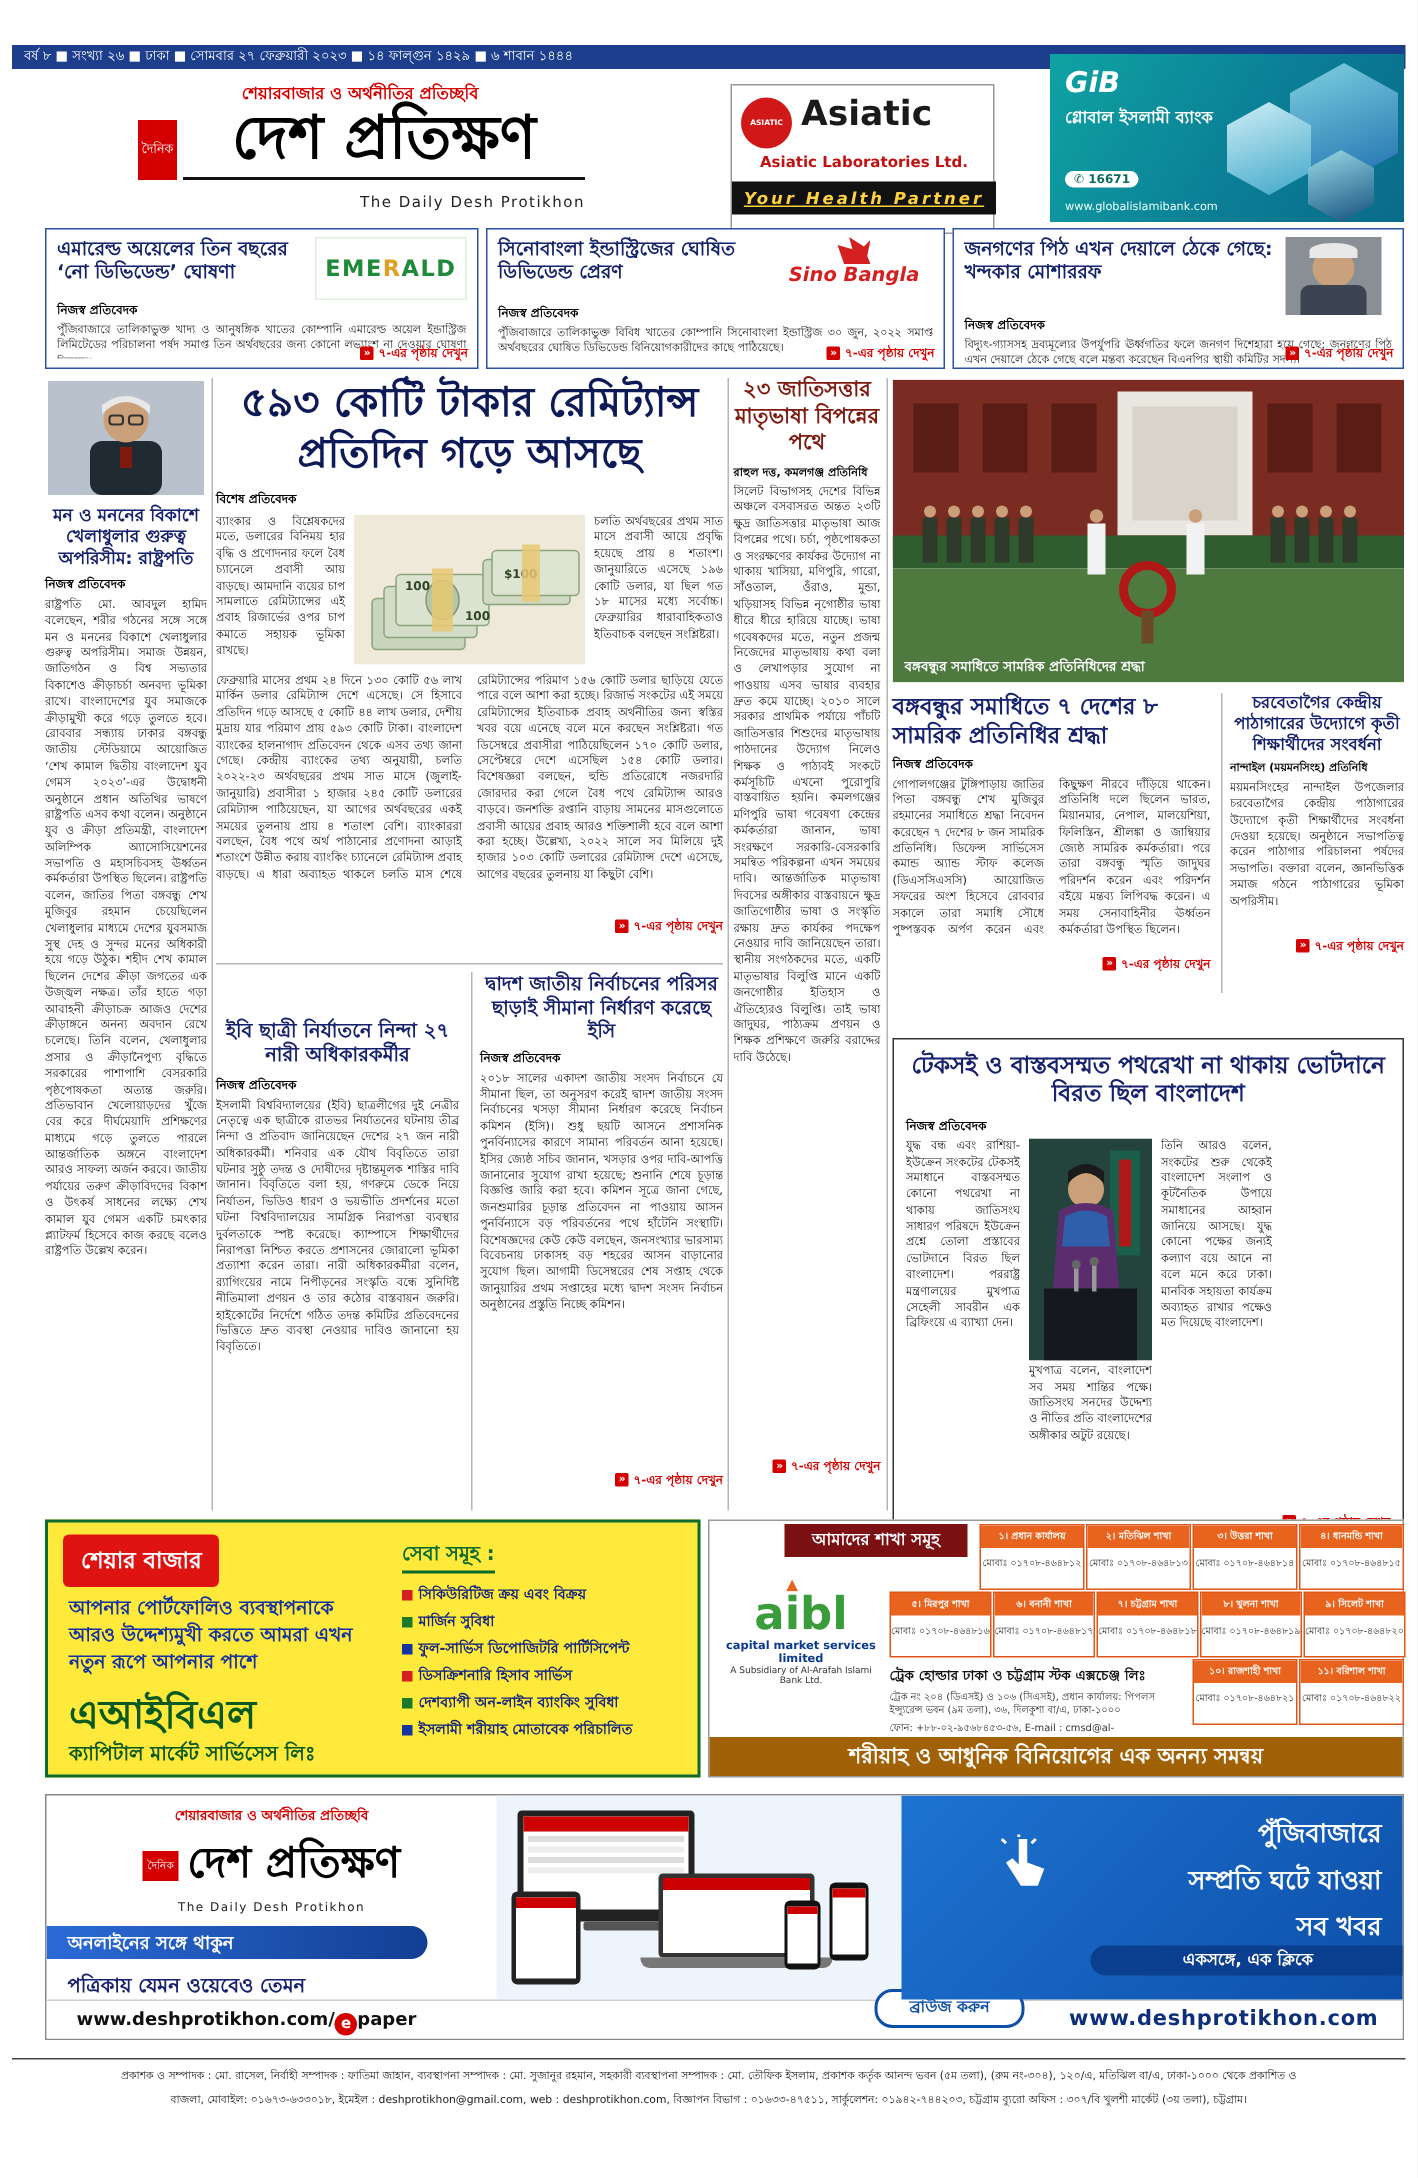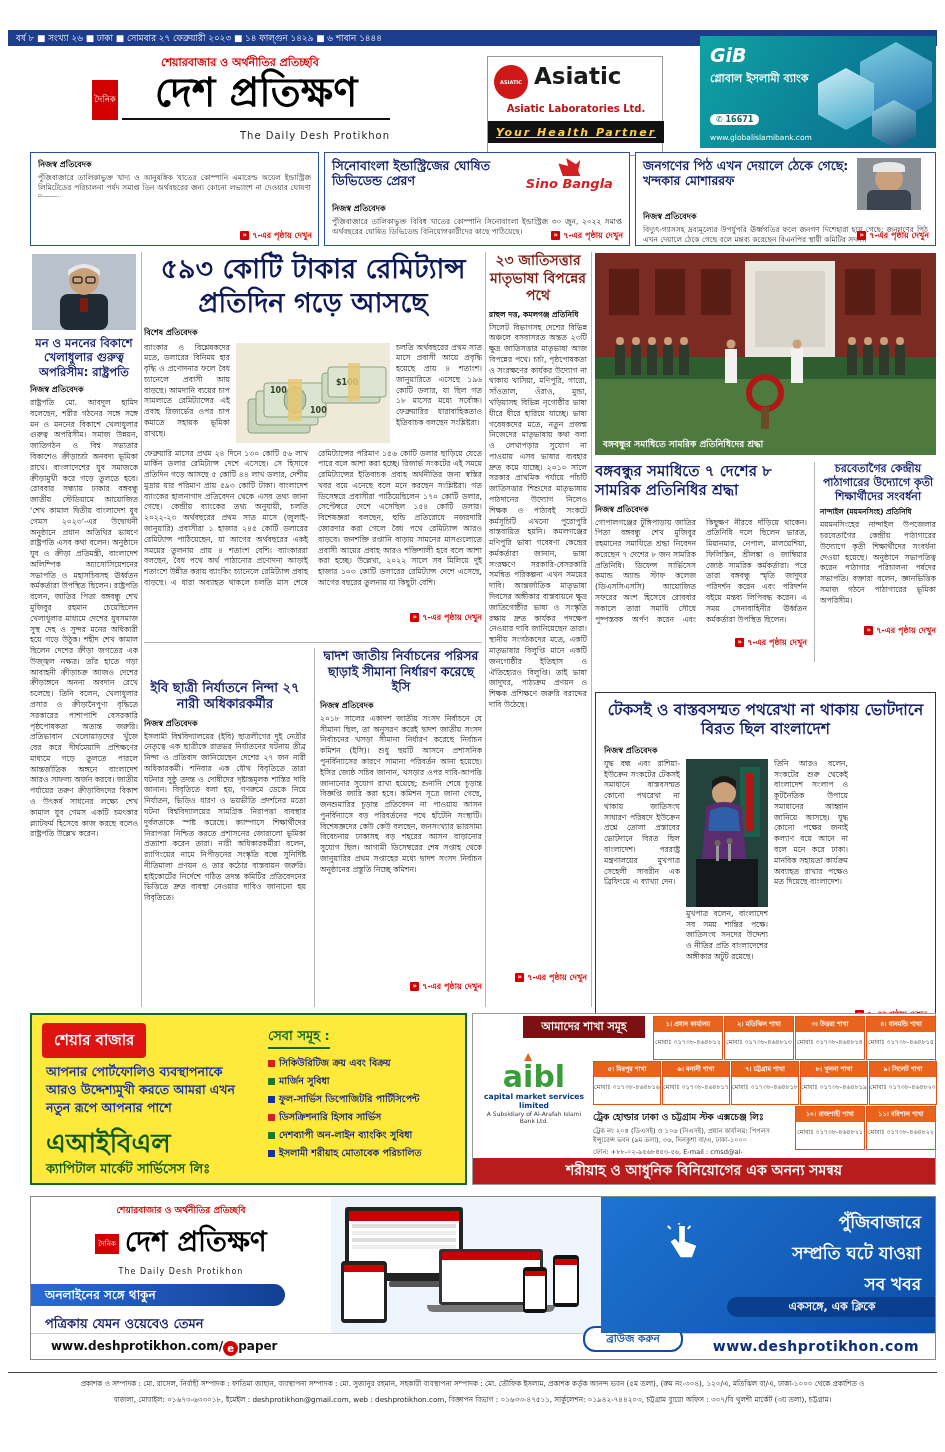--- a/index.html
+++ b/index.html
@@ -60,20 +60,24 @@
       <div class="abs" style="left:10px;top:8px;font-size:19px;font-weight:bold;color:#fff;font-style:italic;">GiB</div>
       <div class="abs" style="left:10px;top:34px;font-size:11px;font-weight:bold;color:#fff;">গ্লোবাল ইসলামী ব্যাংক</div>
       <div class="abs" style="left:10px;bottom:22px;">
         <span class="chip"><span>✆ </span><span>16671</span></span>
       </div>
       <div class="abs" style="left:10px;bottom:6px;font-size:7.5px;color:#eafff7;">www.globalislamibank.com</div>
     </div>
   </div>
 
   <div class="teaser" style="left:30px;width:289px;">
+    <div style="display:flex;gap:6px;">
+      <div class="t-title" style="width:168px;">এমারেল্ড অয়েলের তিন বছরের ‘নো ডিভিডেন্ড’ ঘোষণা</div>
+      <div style="width:100px;height:40px;display:flex;align-items:center;justify-content:center;font-size:15px;font-weight:bold;letter-spacing:1px;color:#1f8a3a;border:1px solid #dfeede;">EME<span style="color:#e0a023;">R</span>ALD</div>
+    </div>
     <div class="byline">নিজস্ব প্রতিবেদক</div>
     <div class="t-body">পুঁজিবাজারে তালিকাভুক্ত খাদ্য ও আনুষঙ্গিক খাতের কোম্পানি এমারেল্ড অয়েল ইন্ডাস্ট্রিজ লিমিটেডের পরিচালনা পর্ষদ সমাপ্ত তিন অর্থবছরের জন্য কোনো লভ্যাংশ না দেওয়ার ঘোষণা দিয়েছে।</div>
     <div class="more t-more"><span class="more-ic">»</span><span>৭-এর পৃষ্ঠায় দেখুন</span></div>
   </div>
 
   <div class="teaser" style="left:324px;width:306px;">
     <div style="display:flex;gap:6px;">
       <div class="t-title" style="width:180px;">সিনোবাংলা ইন্ডাস্ট্রিজের ঘোষিত ডিভিডেন্ড প্রেরণ</div>
       <div style="width:106px;height:44px;text-align:center;">
         <div style="width:22px;height:18px;margin:0 auto;background:#d42020;clip-path:polygon(20% 100%,0 30%,45% 45%,35% 0,80% 35%,100% 10%,90% 70%,100% 100%);"></div>
@@ -351,21 +355,21 @@
       <div style="font-size:7.6px;font-weight:bold;color:#0a3a8c;">capital market services limited</div>
       <div style="font-size:6px;color:#333;">A Subsidiary of Al-Arafah Islami Bank Ltd.</div>
     </div>
 
     <div class="abs" style="left:120px;top:96px;width:196px;">
       <div style="font-size:9px;font-weight:bold;color:#111;">ট্রেক হোল্ডার ঢাকা ও চট্টগ্রাম স্টক এক্সচেঞ্জ লিঃ</div>
       <div style="font-size:6.6px;color:#333;margin-top:2px;line-height:1.4;">ট্রেক নং ২০৪ (ডিএসই) ও ১০৬ (সিএসই), প্রধান কার্যালয়: পিপলস ইন্স্যুরেন্স ভবন (৯ম তলা), ৩৬, দিলকুশা বা/এ, ঢাকা-১০০০</div>
       <div style="font-size:6.6px;color:#333;margin-top:1px;">ফোন: +৮৮-০২-৯৫৬৮৪৫৩-৫৬, E-mail : cmsd@al-arafahbank.com</div>
     </div>
 
-    <div class="abs" style="left:0;bottom:0;width:100%;height:26px;background:#b91c1c;color:#fff;font-size:14px;font-weight:bold;display:flex;align-items:center;justify-content:center;">শরীয়াহ ও আধুনিক বিনিয়োগের এক অনন্য সমন্বয়</div>
+    <div class="abs" style="left:0;bottom:0;width:100%;height:26px;background:#a16207;color:#fff;font-size:14px;font-weight:bold;display:flex;align-items:center;justify-content:center;">শরীয়াহ ও আধুনিক বিনিয়োগের এক অনন্য সমন্বয়</div>
   </div>
 
   <div class="abs" style="left:30px;top:1196px;width:906px;height:164px;border:1px solid #888;background:#fff;overflow:hidden;">
 
     <div class="abs" style="left:0;top:0;width:300px;height:136px;">
       <div style="margin-top:6px;text-align:center;color:#d40000;font-size:9px;font-weight:bold;">শেয়ারবাজার ও অর্থনীতির প্রতিচ্ছবি</div>
       <div style="display:flex;align-items:center;justify-content:center;gap:6px;margin-top:2px;">
         <div style="background:#d40000;color:#fff;font-size:7px;padding:4px 3px;">দৈনিক</div>
         <div style="font-size:28px;font-weight:bold;color:#000;">দেশ প্রতিক্ষণ</div>
       </div>

